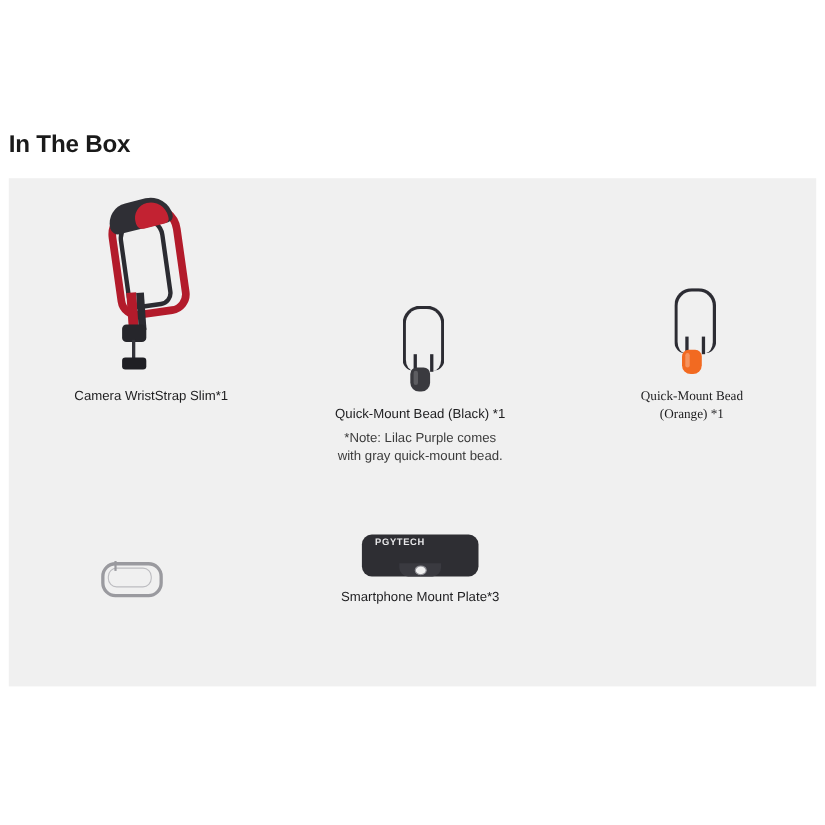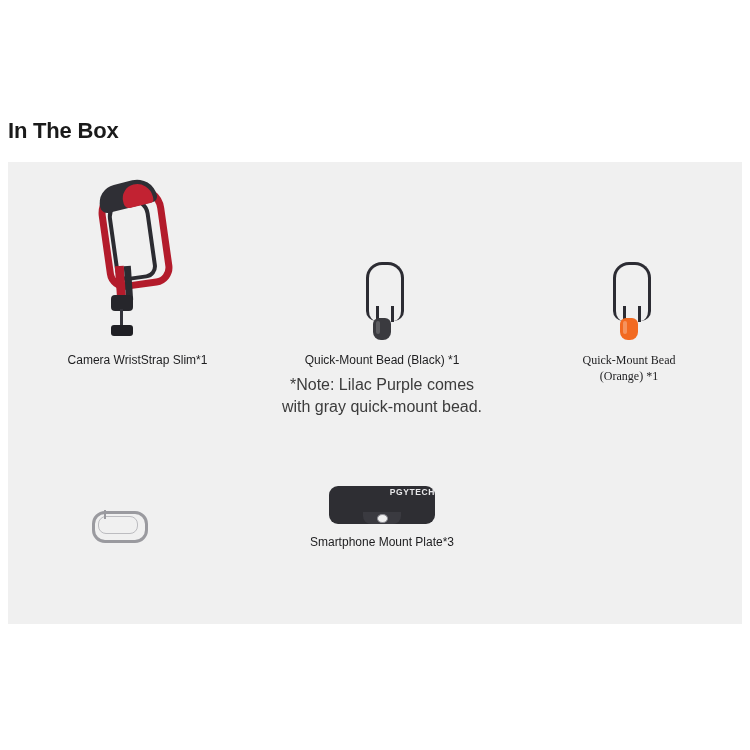--- a/index.html
+++ b/index.html
@@ -45,21 +45,21 @@
     margin: 0 auto;
   }
   .item-label {
     font-size: 12px;
     line-height: 1.35;
     color: #1d1d1f;
     white-space: pre-line;
   }
   .item-note {
     margin-top: 6px;
-    font-size: 16px;
+    font-size: 12px;
     line-height: 1.35;
     color: #3c3c3c;
     white-space: pre-line;
   }
 
   
   .i1 { left: 20px; top: 182px; width: 235px; }
   .i1 .item-art { width: 120px; height: 170px; }
   .strap-loop {
     position: absolute;
@@ -140,21 +140,21 @@
     position: absolute;
     left: 33px;
     top: 143px;
     width: 22px;
     height: 11px;
     background: #1f1f24;
     border-radius: 3px;
   }
 
   
-  .i2 { left: 268px; top: 262px; width: 228px; }
+  .i2 { left: 268px; top: 278px; width: 228px; }
   .i2 .item-art { width: 60px; height: 90px; }
   .bead-cord {
     position: absolute;
     left: 14px;
     top: 0px;
     width: 32px;
     height: 56px;
     border: 3.5px solid #2c2c33;
     border-radius: 16px 16px 10px 10px;
     border-bottom: none;
@@ -250,24 +250,24 @@
     position: absolute;
     left: 0px;
     top: 8px;
     width: 106px;
     height: 38px;
     background: #2e2e33;
     border-radius: 9px;
   }
   .plate-brand {
     position: absolute;
-    left: 0;
+    left: 12px;
     top: 9px;
     width: 106px;
-    text-align: right;
+    text-align: left;
     font-size: 8.5px;
     font-weight: bold;
     letter-spacing: 0.6px;
     color: #e8e8ea;
   }
   .plate-tab {
     position: absolute;
     left: 34px;
     top: 34px;
     width: 38px;

